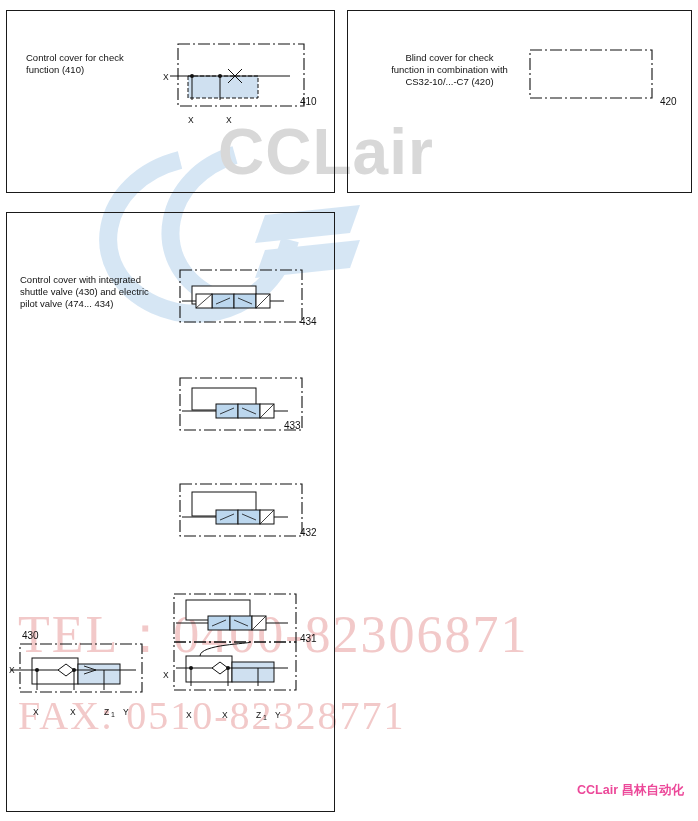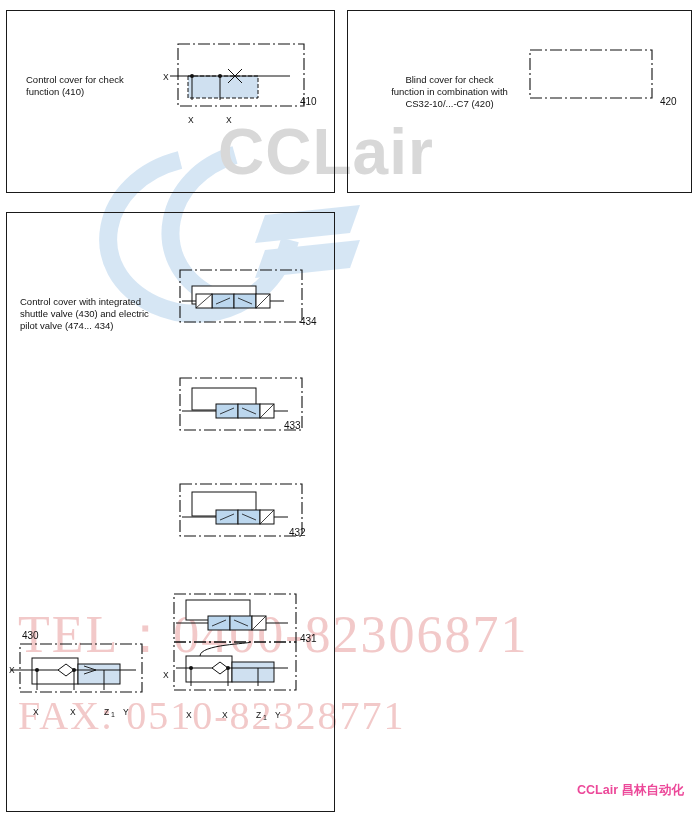--- a/index.html
+++ b/index.html
@@ -84,21 +84,20 @@
   #panel-420 { left: 347px; top: 10px;  width: 345px; height: 183px; }
   #panel-430 { left: 6px;   top: 212px; width: 329px; height: 600px; }
 
   .panel-caption {
     position: absolute;
     font-size: 9.5px;
     line-height: 12px;
     color: #111;
     white-space: pre-line;
     z-index: 3;
-    margin-top: 22px;
   }
   #cap-410 { left: 26px;  top: 52px;  width: 150px; }
   #cap-420 { left: 367px; top: 52px;  width: 165px; text-align: center; }
   #cap-430 { left: 20px;  top: 274px; width: 165px; }
 
   
   .sch {
     position: absolute;
     z-index: 2;
   }
@@ -227,21 +226,21 @@
   <rect x="20" y="14" width="64" height="24" fill="#ffffff" stroke="#111" stroke-width="1"></rect>
   <rect x="44" y="32" width="22" height="14" fill="#bcd7ee" stroke="#111" stroke-width="1"></rect>
   <rect x="66" y="32" width="22" height="14" fill="#bcd7ee" stroke="#111" stroke-width="1"></rect>
   <rect x="88" y="32" width="14" height="14" fill="#ffffff" stroke="#111" stroke-width="1"></rect>
   <line x1="88" y1="46" x2="102" y2="32" stroke="#111" stroke-width="0.8"></line>
   <line x1="48" y1="42" x2="62" y2="36" stroke="#111" stroke-width="0.8"></line>
   <line x1="70" y1="36" x2="84" y2="42" stroke="#111" stroke-width="0.8"></line>
   <line x1="10" y1="39" x2="44" y2="39" stroke="#111" stroke-width="1"></line>
   <line x1="102" y1="39" x2="116" y2="39" stroke="#111" stroke-width="1"></line>
 </svg>
-<div class="lbl-num" style="left:289px; top:527px;">432</div>
+<div class="lbl-num" style="left:300px; top:527px;">432</div>
 
 <svg class="sch" style="left:160px; top:590px;" width="165" height="120" viewBox="0 0 165 120">
 
   <rect x="14" y="4" width="122" height="48" fill="none" stroke="#111" stroke-width="1.1" stroke-dasharray="12,3,2,3"></rect>
 
   <rect x="14" y="52" width="122" height="48" fill="none" stroke="#111" stroke-width="1.1" stroke-dasharray="12,3,2,3"></rect>
 
   <rect x="26" y="10" width="64" height="20" fill="#ffffff" stroke="#111" stroke-width="1"></rect>
   <rect x="48" y="26" width="22" height="14" fill="#bcd7ee" stroke="#111" stroke-width="1"></rect>
   <rect x="70" y="26" width="22" height="14" fill="#bcd7ee" stroke="#111" stroke-width="1"></rect>

